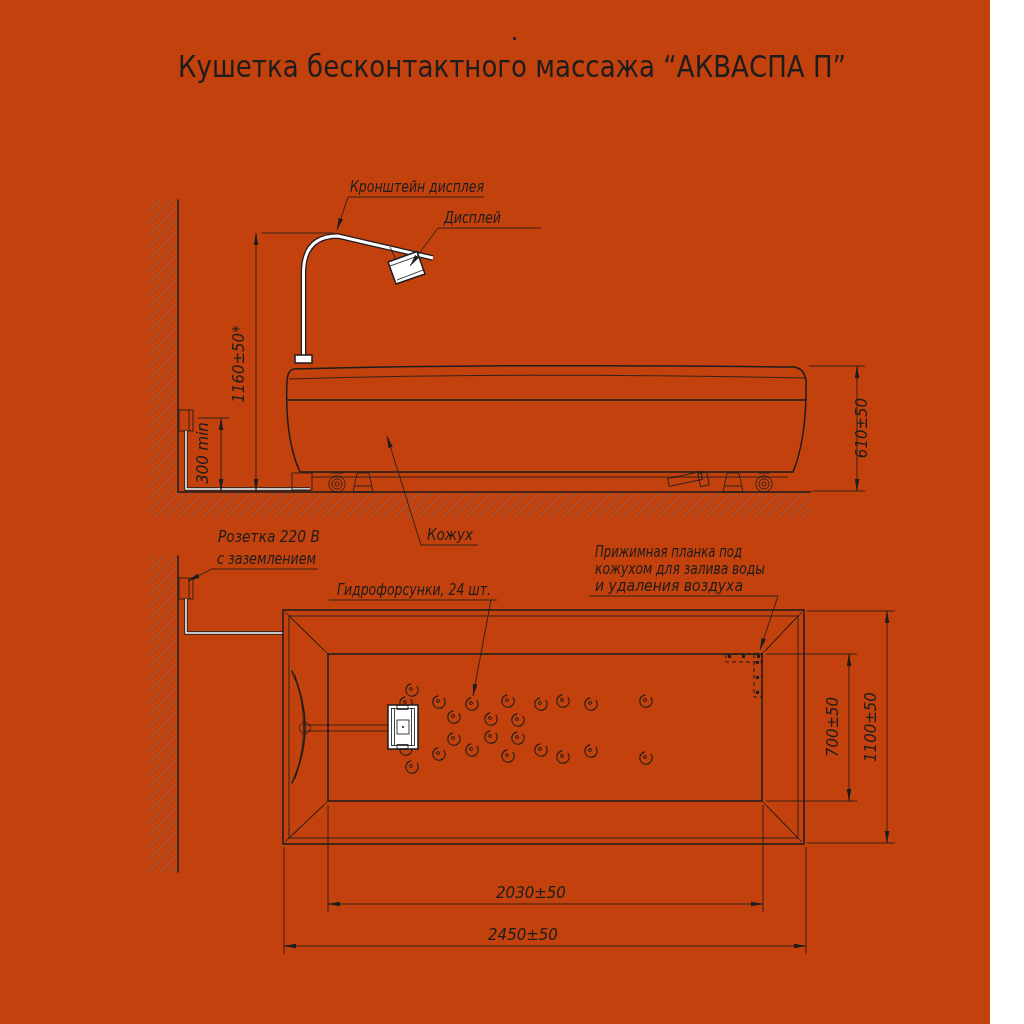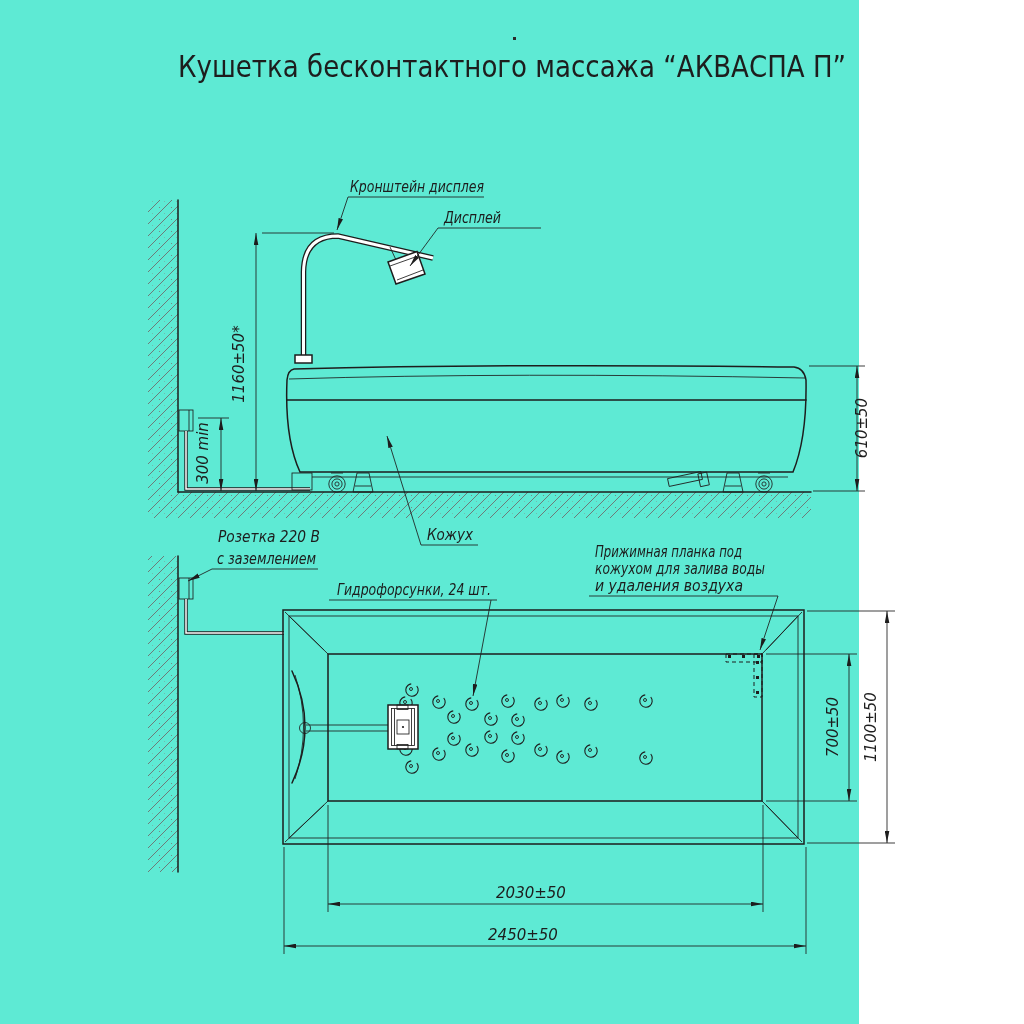--- a/index.html
+++ b/index.html
@@ -1,16 +1,16 @@
 <!DOCTYPE html>
 <html style="--ink: #1d1d1d;"><head>
 <meta charset="utf-8">
 <style>
   html,body{margin:0;padding:0;background:#ffffff;}
-  .stage{width:859px;height:1024px;position:relative;background:#5eead4;}
+  .stage{width:990px;height:1024px;position:relative;background:#c2410c;}
   svg{display:block;}
   text{font-family:"DejaVu Sans","Liberation Sans",sans-serif;fill:var(--ink,#1d1d1d);}
   .title-txt{font-size:30px;font-style:normal;letter-spacing:0px;}
   .lbl{font-size:15px;font-style:italic;}
   .dim{font-size:15px;font-style:italic;}
   .ln{stroke:var(--ink,#1d1d1d);stroke-width:1.5;fill:none;stroke-linecap:round;}
   .lnf{stroke:var(--ink,#1d1d1d);stroke-width:1.5;fill:#ffffff;}
   .tn{stroke:var(--ink,#1d1d1d);stroke-width:0.85;fill:none;}
   .tube{stroke:var(--ink,#1d1d1d);stroke-width:5.5;fill:none;}
   .tubein{stroke:#ffffff;stroke-width:3;fill:none;}

